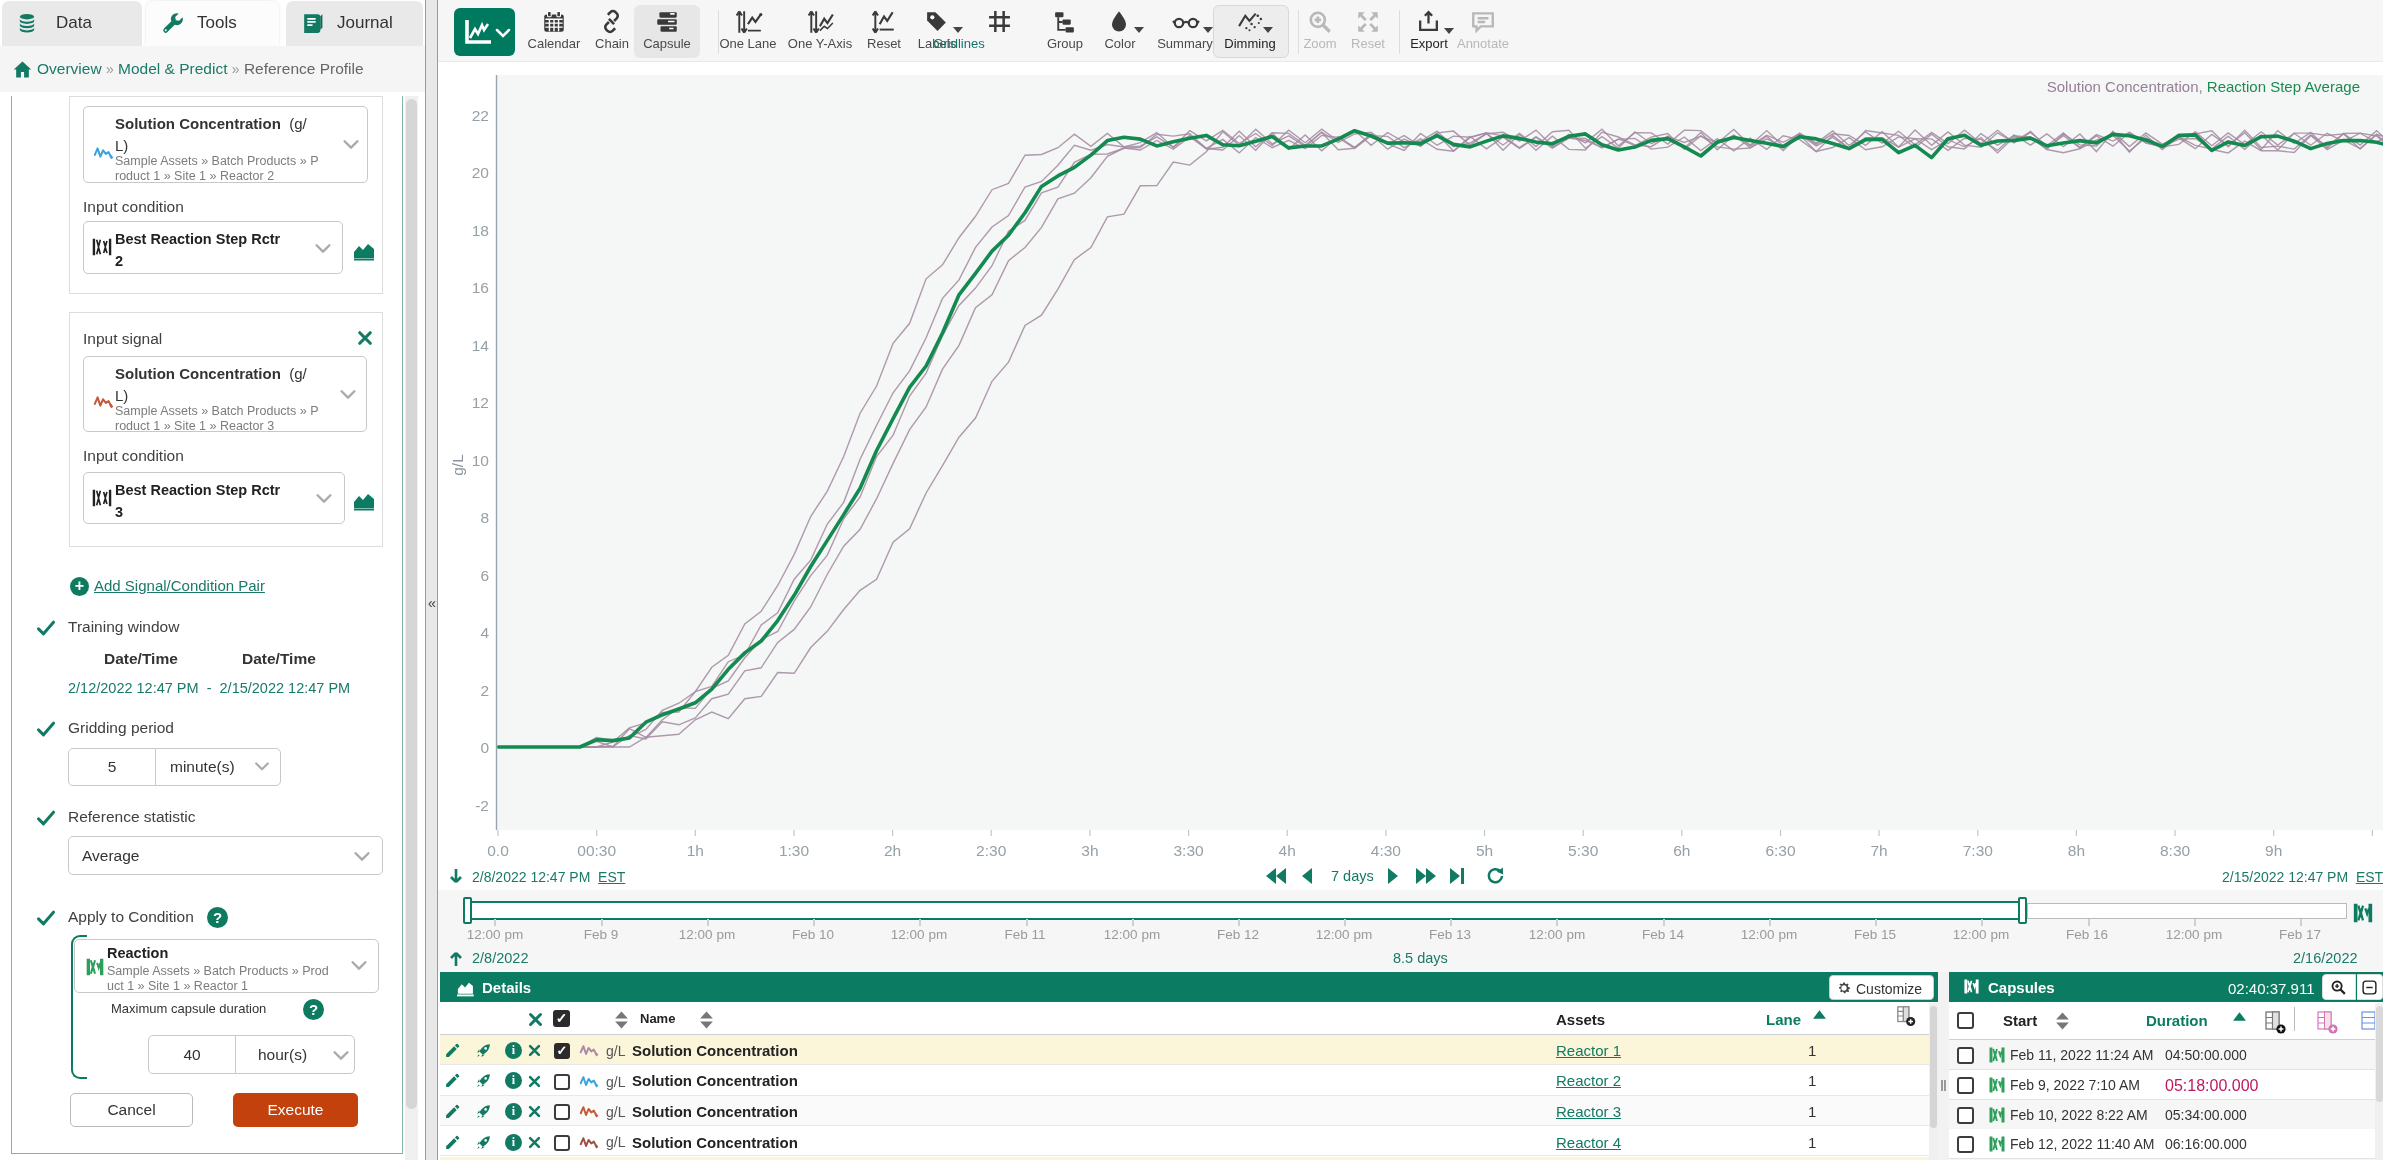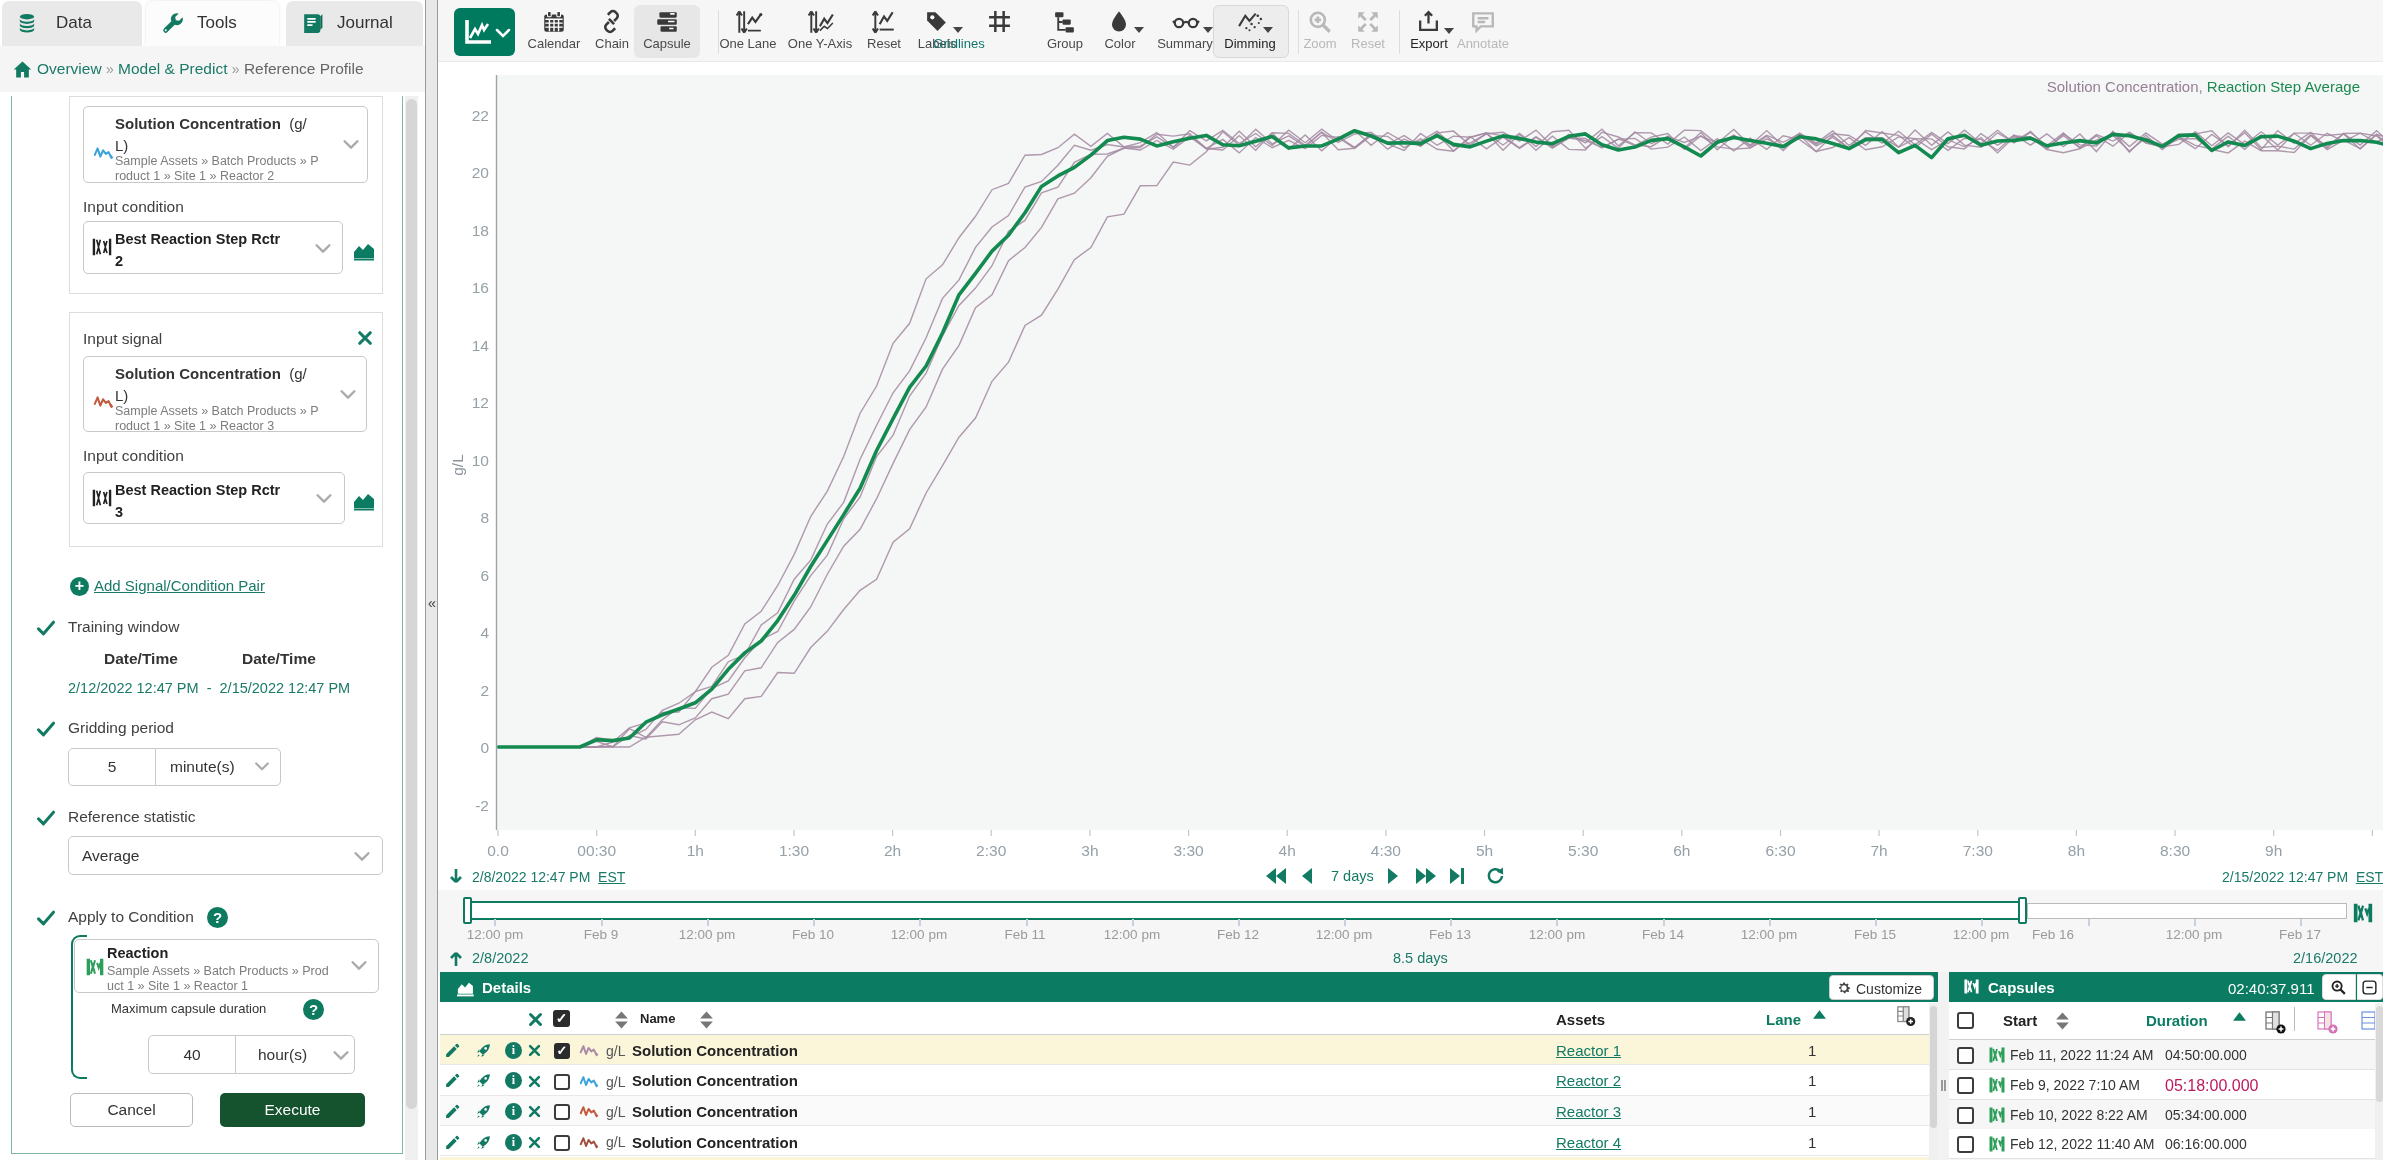--- a/index.html
+++ b/index.html
@@ -146,21 +146,21 @@
 <div class="abs" style="left:111px;top:1001px;font-size:13px;color:#333">Maximum capsule duration</div>
 <div style="position:absolute;left:303px;top:999px;width:21px;height:21px;border-radius:50%;background:#0e7b60;color:#fff;font-weight:bold;font-size:15px;line-height:21px;text-align:center">?</div>
 <div class="box" style="left:148px;top:1035px;width:88px;height:39px;border-radius:5px 0 0 5px"></div>
 <div class="abs" style="left:148px;top:1046px;width:88px;text-align:center;font-size:15.5px;color:#333">40</div>
 <div class="box" style="left:235px;top:1035px;width:120px;height:39px;border-radius:0 5px 5px 0"></div>
 <div class="abs" style="left:258px;top:1046px;font-size:15.5px;color:#333">hour(s)</div>
 <svg style="position:absolute;left:330px;top:1044px" width="22" height="22" viewBox="0 0 24 24">
     <path d="M5 9l7 7 7-7" fill="none" stroke="#aaaaaa" stroke-width="2.6" stroke-linecap="round" stroke-linejoin="round"></path>
   </svg>
 <div class="abs" style="left:70px;top:1093px;width:123px;height:34px;background:#fff;border:1px solid #bbb;border-radius:5px;text-align:center;font-size:15.5px;color:#333;line-height:32px">Cancel</div>
-<div class="abs" style="left:220px;top:1093px;width:145px;height:34px;background:#14532d;border-radius:5px;text-align:center;font-size:15.5px;color:#fff;line-height:33px">Execute</div>
+<div class="abs" style="left:233px;top:1093px;width:125px;height:34px;background:#c2410c;border-radius:5px;text-align:center;font-size:15.5px;color:#fff;line-height:33px">Execute</div>
 <div class="abs" style="left:405px;top:96px;width:13px;height:1064px;background:#f0f0f0"></div>
 <div class="abs" style="left:406px;top:99px;width:11px;height:1010px;background:#d6d6d6;border-radius:6px"></div>
 <div class="abs" style="left:425px;top:0;width:13px;height:1160px;background:#e8e8e8;border-left:1px solid #9a9a9a;border-right:1px solid #9a9a9a"></div>
 <div class="abs" style="left:426px;top:594px;width:12px;font-size:15px;color:#444;text-align:center">«</div>
 <div class="abs" style="left:438px;top:0;width:1945px;height:62px;background:#f6f6f6;border-bottom:1px solid #e9e9e9"></div>
 <div class="abs" style="left:454px;top:8px;width:61px;height:48px;background:#007a5e;border-radius:6px"></div>
 <svg class="abs" style="left:462px;top:16px" width="32" height="32" viewBox="0 0 32 32">
     <path d="M5 4 v22 h24" stroke="#fff" stroke-width="3.6" fill="none"></path>
     <path d="M8 22 l5-9 3 5 4-9 2 5 4-6" stroke="#fff" stroke-width="2.6" fill="none"></path>
   </svg>
@@ -392,21 +392,21 @@
 <div class="abs" style="left:970px;top:927px;width:110px;text-align:center;font-size:13.5px;color:#9a9a9a">Feb 11</div>
 <div class="abs" style="left:1077px;top:927px;width:110px;text-align:center;font-size:13.5px;color:#9a9a9a">12:00 pm</div>
 <div class="abs" style="left:1183px;top:927px;width:110px;text-align:center;font-size:13.5px;color:#9a9a9a">Feb 12</div>
 <div class="abs" style="left:1289px;top:927px;width:110px;text-align:center;font-size:13.5px;color:#9a9a9a">12:00 pm</div>
 <div class="abs" style="left:1395px;top:927px;width:110px;text-align:center;font-size:13.5px;color:#9a9a9a">Feb 13</div>
 <div class="abs" style="left:1502px;top:927px;width:110px;text-align:center;font-size:13.5px;color:#9a9a9a">12:00 pm</div>
 <div class="abs" style="left:1608px;top:927px;width:110px;text-align:center;font-size:13.5px;color:#9a9a9a">Feb 14</div>
 <div class="abs" style="left:1714px;top:927px;width:110px;text-align:center;font-size:13.5px;color:#9a9a9a">12:00 pm</div>
 <div class="abs" style="left:1820px;top:927px;width:110px;text-align:center;font-size:13.5px;color:#9a9a9a">Feb 15</div>
 <div class="abs" style="left:1926px;top:927px;width:110px;text-align:center;font-size:13.5px;color:#9a9a9a">12:00 pm</div>
-<div class="abs" style="left:2032px;top:927px;width:110px;font-size:13.5px;color:#9a9a9a">Feb 16</div>
+<div class="abs" style="left:2032px;top:927px;width:110px;text-align:center;font-size:13.5px;color:#9a9a9a">Feb 16</div>
 <div class="abs" style="left:2139px;top:927px;width:110px;text-align:center;font-size:13.5px;color:#9a9a9a">12:00 pm</div>
 <div class="abs" style="left:2245px;top:927px;width:110px;text-align:center;font-size:13.5px;color:#9a9a9a">Feb 17</div>
 <svg class="abs" style="left:447px;top:948px" width="18" height="20" viewBox="0 0 18 20">
     <path d="M9 18 v-13 M9 5 l-5 5 M9 5 l5 5" stroke="#127a63" stroke-width="2.6" fill="none"></path>
   </svg>
 <div class="abs tealtxt" style="left:472px;top:950px;font-size:14.5px">2/8/2022</div>
 <div class="abs tealtxt" style="left:1393px;top:950px;font-size:14.5px">8.5 days</div>
 <div class="abs tealtxt" style="left:2293px;top:950px;font-size:14.5px">2/16/2022</div>
 <div class="abs" style="left:440px;top:972px;width:1498px;height:188px;background:#fff;overflow:hidden"></div>
 <div class="hdr-green" style="left:440px;top:972px;width:1498px;height:30px"></div>

